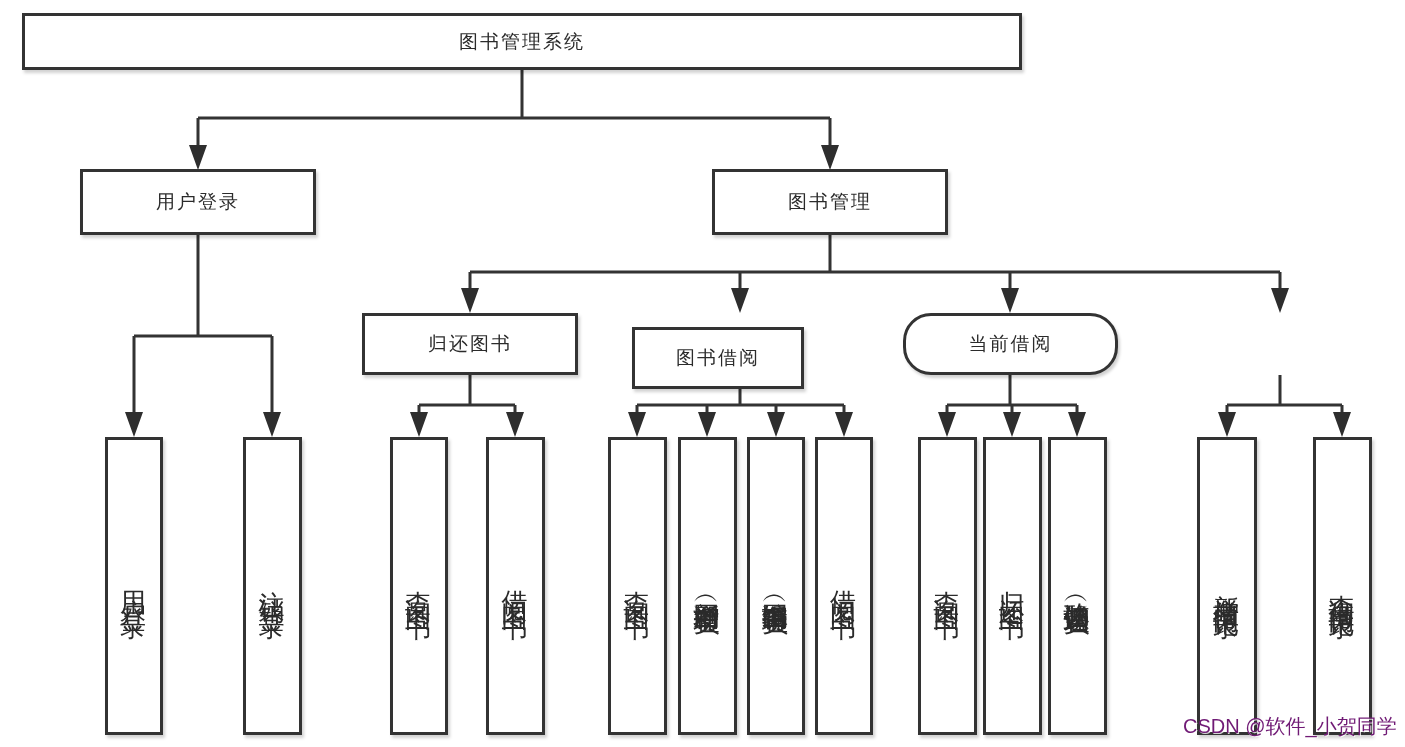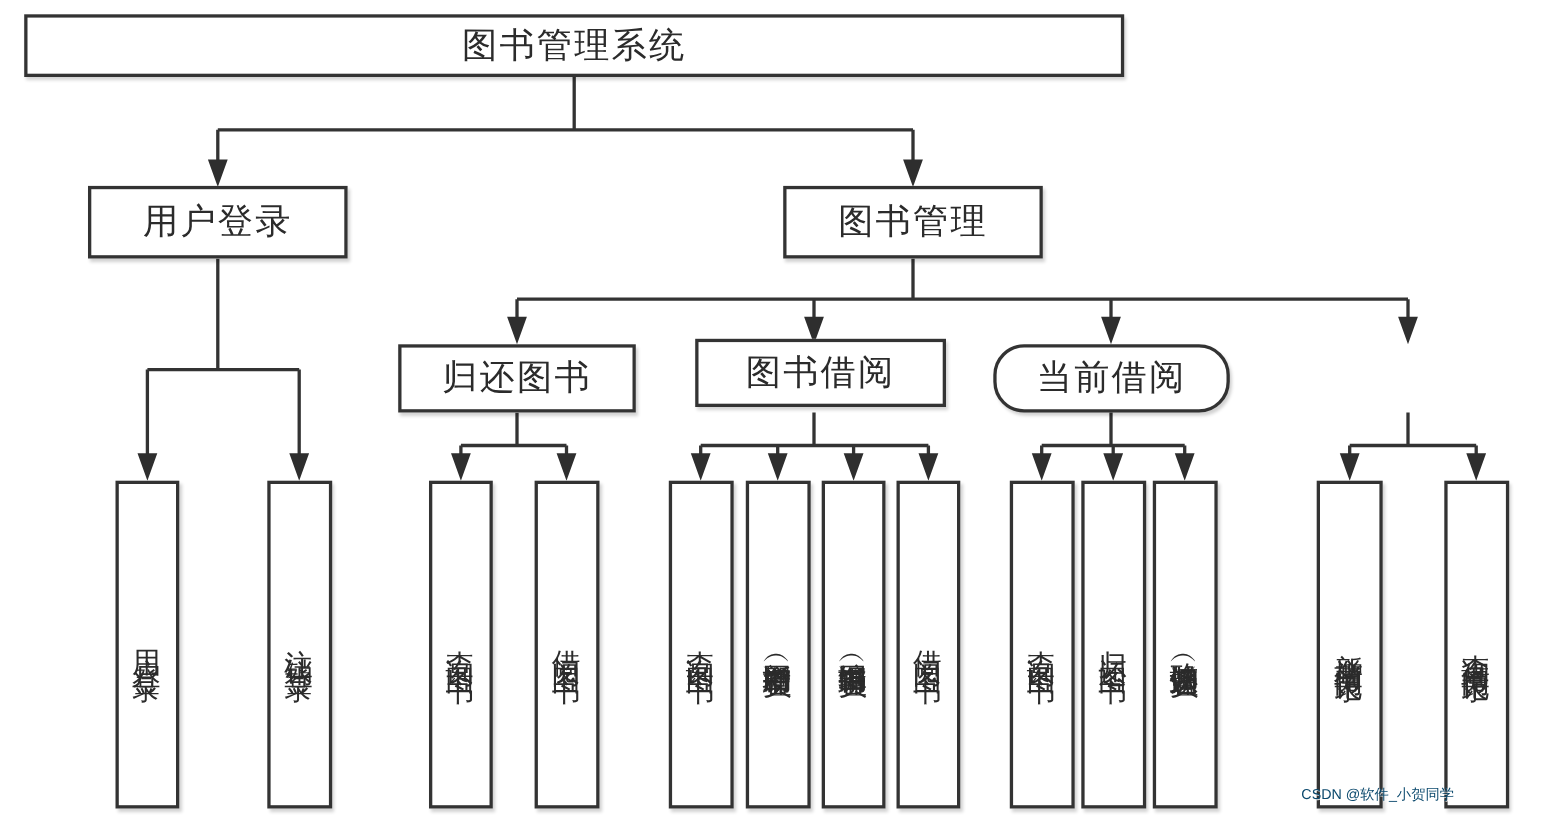--- a/index.html
+++ b/index.html
@@ -13,21 +13,21 @@
     overflow: hidden;
   }
   .box {
     position: absolute;
     box-sizing: border-box;
     border: 3px solid #333333;
     background: #ffffff;
     display: flex;
     align-items: center;
     justify-content: center;
-    font-size: 32px;
+    font-size: 19px;
     letter-spacing: 2px;
     box-shadow: 2px 3px 3px rgba(0,0,0,0.18);
     z-index: 2;
   }
   .leaf {
     position: absolute;
     box-sizing: border-box;
     top: 437px;
     height: 298px;
     border: 3px solid #333333;
@@ -47,22 +47,22 @@
   #connectors {
     position: absolute;
     left: 0; top: 0;
     z-index: 1;
     pointer-events: none;
   }
   #watermark {
     position: absolute;
     left: 1183px;
     top: 713px;
-    font-size: 13px;
-    color: #0c4a6e;
+    font-size: 20px;
+    color: #701a75;
     text-shadow: 1px 1px 0 rgba(255,255,255,0.8);
     white-space: nowrap;
     z-index: 3;
   }
 </style>
 </head>
 <body>
 
 <div id="canvas">
 
@@ -85,21 +85,21 @@
              M1068 412 L1086 412 L1077 437 Z
              M1218 412 L1236 412 L1227 437 Z  M1333 412 L1351 412 L1342 437 Z"></path>
   </svg>
 
   <div class="box" style="left:22px; top:13px; width:1000px; height:57px;">图书管理系统</div>
 
   <div class="box" style="left:80px; top:169px; width:236px; height:66px;">用户登录</div>
   <div class="box" style="left:712px; top:169px; width:236px; height:66px;">图书管理</div>
 
   <div class="box" style="left:362px; top:313px; width:216px; height:62px;">归还图书</div>
-  <div class="box" style="left:632px; top:308px; width:228px; height:62px;">图书借阅</div>
+  <div class="box" style="left:632px; top:327px; width:172px; height:62px;">图书借阅</div>
   <div class="box" style="left:903px; top:313px; width:215px; height:62px;border-radius:28px;">当前借阅</div>
 
   <div class="leaf v4" style="left:105px; width:58px;">用户登录</div>
   <div class="leaf v4" style="left:243px; width:59px;">注销登录</div>
 
   <div class="leaf v4" style="left:390px; width:58px;">查询图书</div>
   <div class="leaf v4" style="left:486px; width:59px;">借阅图书</div>
 
   <div class="leaf v4" style="left:608px; width:59px;">查询图书</div>
   <div class="leaf v10" style="left:678px; width:59px;">新增图书（管理员）</div>

